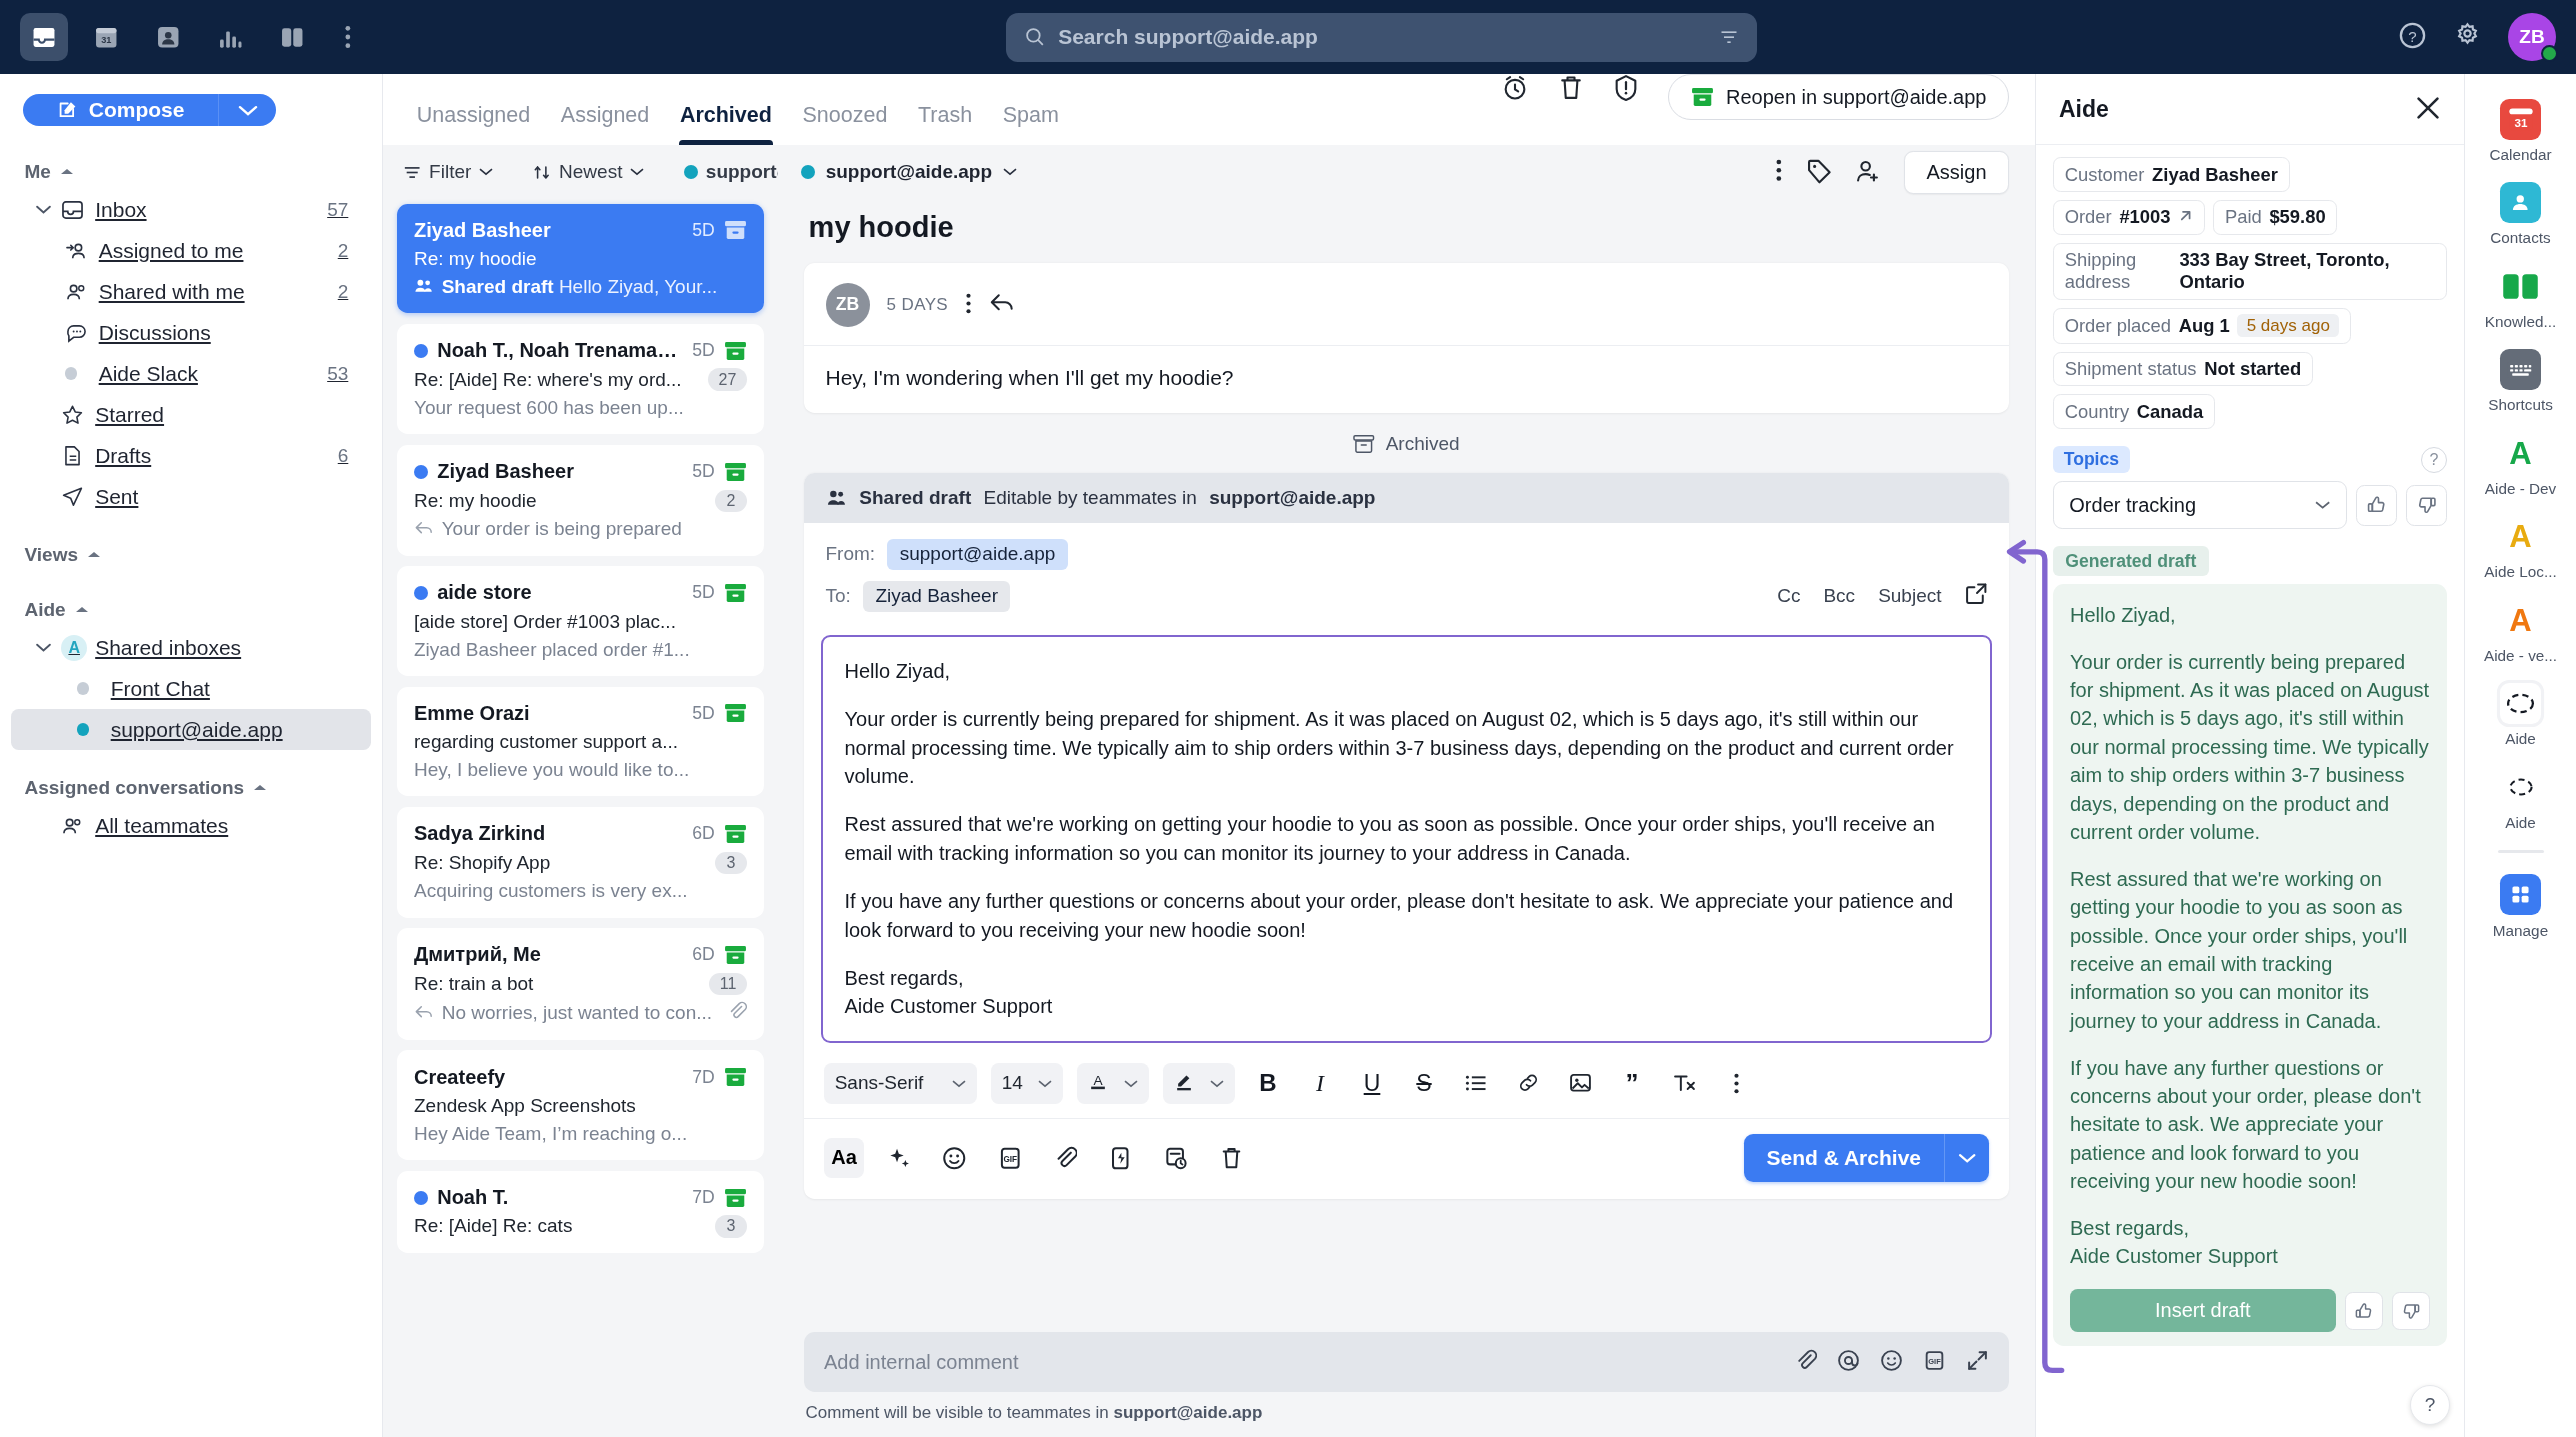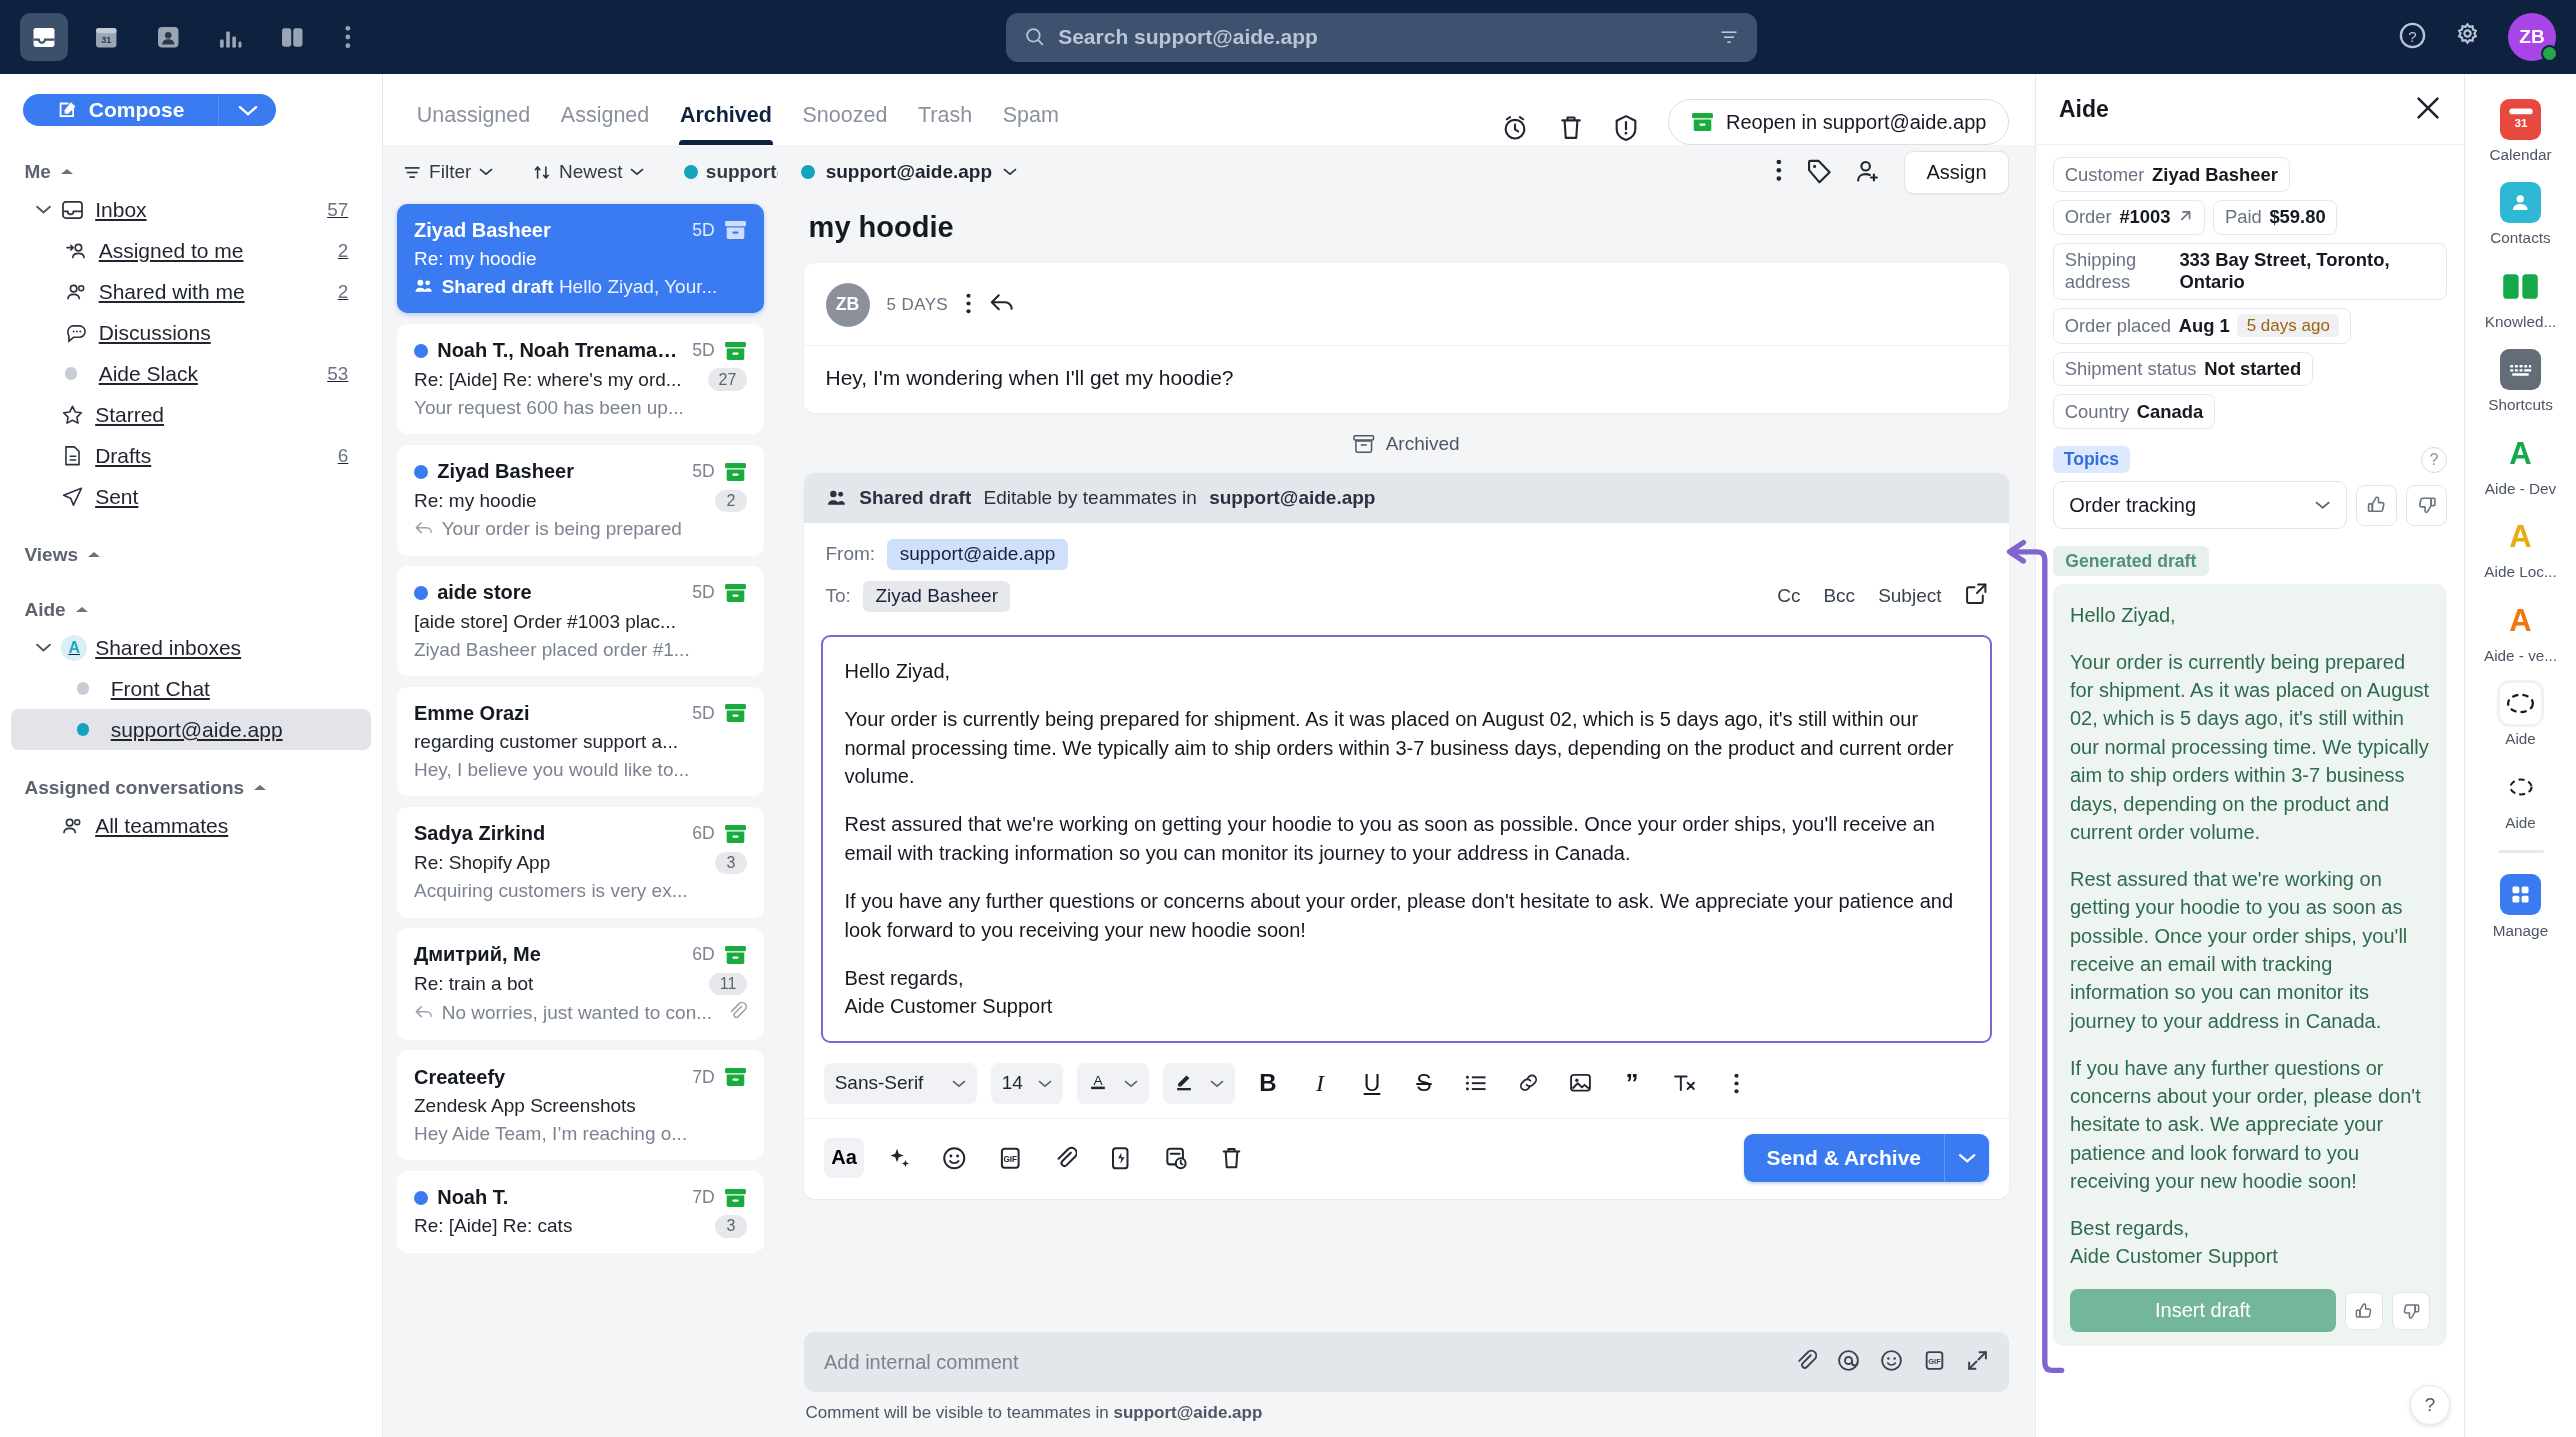--- a/index.html
+++ b/index.html
@@ -125,21 +125,21 @@
   .conv-r3 { display:flex; align-items:center; gap: 7.7px; margin-top: 6.1px; }
   .conv-prev { font-size: 19px; color: #7b8391; flex:1; overflow:hidden;
                text-overflow: ellipsis; white-space: nowrap; }
   .conv.selected .conv-prev { color: #ecf2ff; }
   .conv-prev b { color: #fff; font-weight: bold; }
   .unread-dot { width: 14px; height: 14px; border-radius: 50%; background: #3b7bf2; flex:0 0 14px; }
 
   
   .main-pane { flex: 1; min-width: 0; background: #f4f5f7; display: flex; flex-direction: column; }
   .main-top {
-    height: 71px; background: #fff; display: flex; align-items: flex-end;
+    height: 71px; background: #fff; display: flex; align-items: flex-start;
     justify-content: flex-end; gap: 29px; padding: 0 26px;
   }
   .reopen-btn {
     display: flex; align-items: center; gap: 12.3px; height: 46px; padding: 0 21.5px;
     border: 0.8px solid #dadde3; border-radius: 24.5px; font-size: 20px; color: #141922;
     cursor: pointer; background:#fff;
   }
   .main-sub {
     height: 54px; display: flex; align-items: center; justify-content: space-between;
     padding: 0 26px 0 23px;

